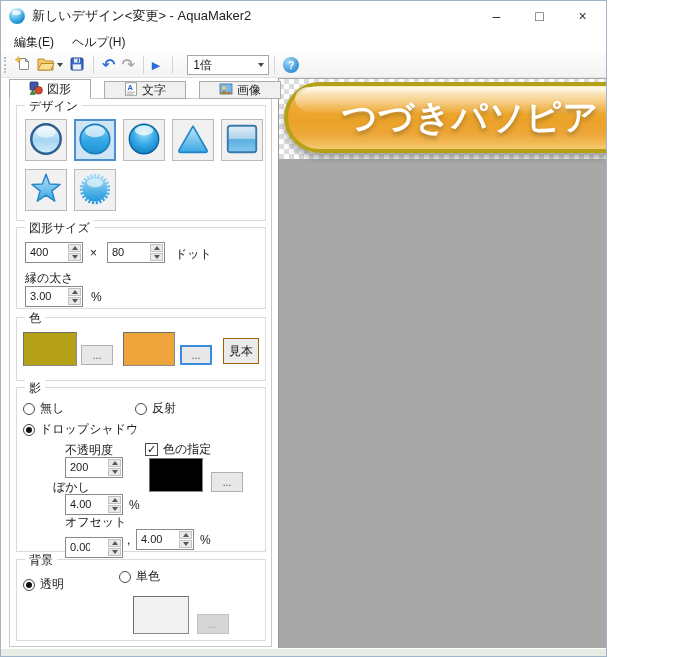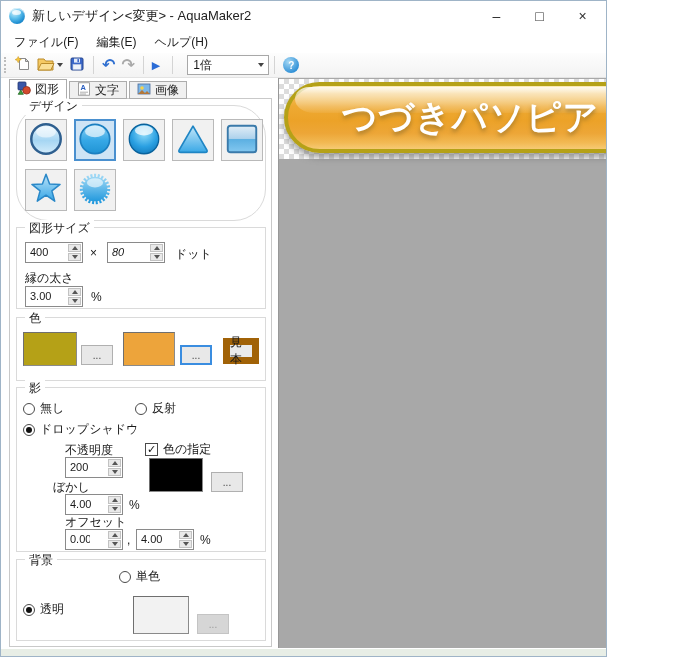--- a/index.html
+++ b/index.html
@@ -38,28 +38,28 @@
   .combo { width:82px; height:20px; border:1px solid #a8a8a8; background:#fff; display:flex; align-items:center;
     margin-left:9px; position:relative; padding-left:5px; }
   .combo-arrow { position:absolute; right:0; top:0; bottom:0; width:17px; display:flex; align-items:center; justify-content:center; }
   .help-circle { width:16px; height:16px; border-radius:50%; display:flex; align-items:center; justify-content:center;
     background: radial-gradient(circle at 35% 30%, #a5d8f4, #2e8fd6 75%); color:#fff; font-size:10px; font-weight:bold; }
 
   
   .main { position:absolute; top:77px; left:0; right:0; bottom:7px; background:#fff; }
 
   .tabstrip { position:absolute; top:1px; left:8px; display:flex; align-items:flex-end; height:20px; z-index:3; }
-  .tab { height:18px; display:flex; align-items:center; gap:4px; padding:0 7px; background:#f0f0f0;
-    border:1px solid #acacac; margin-right:2px; font-size:12px; white-space:nowrap; }
+  .tab { height:18px; display:flex; align-items:center; gap:4px; padding:0 19px; background:#f0f0f0;
+    border:1px solid #acacac; margin-right:13px; font-size:12px; white-space:nowrap; }
   .tab.active { background:#fff; height:20px; border-bottom:1px solid #fff; }
 
   .panel { position:absolute; top:20px; left:8px; width:263px; bottom:2px; border:1px solid #c9c9c9; background:#fff; }
   .group { position:absolute; left:6px; width:250px; border:1px solid #dadada; background:#fff; }
   .group-title { position:absolute; top:-8px; left:8px; background:#fff; padding:0 4px; font-size:12px; white-space:nowrap; }
-  .g-design { top:6px;  height:116px;border-radius:32px; }
+  .g-design { top:6px;  height:116px; }
   .g-size   { top:128px; height:82px; }
   .g-color  { top:218px; height:64px; }
   .g-shadow { top:288px; height:165px; }
   .g-bg     { top:460px; height:82px; }
 
   .shape-btn { position:absolute; width:42px; height:42px; background:#f1f1f1; border:1px solid #b9b9b9;
     display:flex; align-items:center; justify-content:center; }
   .shape-btn.selected { border:2px solid #4a90cf; background:#cfe4f5; }
 
   .lbl { position:absolute; font-size:12px; white-space:nowrap; }
@@ -77,21 +77,21 @@
 
   .checkrow { position:absolute; display:flex; align-items:center; gap:5px; font-size:12px; white-space:nowrap; }
   .check-box { width:13px; height:13px; border:1px solid #4a4a4a; background:#fff; display:flex; align-items:center;
     justify-content:center; font-size:11px; line-height:1; color:#111; flex:none; }
 
   .swatch { position:absolute; border:1px solid #8a8a8a; border-top-color:#6f6f6f; border-left-color:#6f6f6f; }
   .btn-sm { position:absolute; width:32px; height:20px; background:#e8e8e8; border:1px solid #b0b0b0;
     display:flex; align-items:center; justify-content:center; font-size:10px; color:#444; }
   .btn-sm.focused { border:2px solid #3a8de0; }
   .btn-sm.disabled { color:#9a9a9a; background:#d6d6d6; border-color:#c4c4c4; }
-  .btn-sample { position:absolute; width:36px; height:26px; background:#eaeaea; border:7px solid #a16207;
+  .btn-sample { position:absolute; width:36px; height:26px; background:#eaeaea; border:1px solid #a16207;
     display:flex; align-items:center; justify-content:center; font-size:12px; }
 
   
   .preview { position:absolute; top:0; left:277px; width:417px; bottom:1px; background:#a8a8a8; border-left:1px solid #989898; }
   .canvas { position:absolute; top:1px; left:0; width:385px; height:80px; background-color:#fff;
     background-image:
       linear-gradient(45deg,#dcdcdc 25%,transparent 25%,transparent 75%,#dcdcdc 75%),
       linear-gradient(45deg,#dcdcdc 25%,transparent 25%,transparent 75%,#dcdcdc 75%);
     background-size:10px 10px; background-position:0 0,5px 5px; }
   .aqua-btn { position:absolute; left:5px; top:3px; width:373px; height:71px; border-radius:36px;
@@ -116,21 +116,20 @@
     <span class="app-icon"></span>
     <span class="title-text">新しいデザイン&lt;変更&gt; - AquaMaker2</span>
     <div class="win-controls">
       <div class="win-btn">–</div>
       <div class="win-btn">□</div>
       <div class="win-btn">×</div>
     </div>
   </div>
 
   <div class="menubar">
-    <span class="menu-item">ファイル(F)</span>
     <span class="menu-item">編集(E)</span>
     <span class="menu-item">ヘルプ(H)</span>
   </div>
 
   <div class="toolbar">
     <div class="grip"></div>
 
     <div class="tb-btn">
       <span>
         <svg width="16" height="16" viewBox="0 0 16 16">
@@ -349,21 +348,21 @@
           <span class="spin-ud">
               <span class="spin-b">
                 <i class="tri-up"></i>
               </span>
               <span class="spin-b">
                 <i class="tri-dn"></i>
               </span>
             </span>
         </div>
         <span class="lbl" style="left:73px; top:18px;">×</span>
-        <div class="spin" style="left:90px; top:14px;font-style:italic;">
+        <div class="spin" style="left:90px; top:14px;">
           <span class="spin-val">80</span>
           <span class="spin-ud">
               <span class="spin-b">
                 <i class="tri-up"></i>
               </span>
               <span class="spin-b">
                 <i class="tri-dn"></i>
               </span>
             </span>
         </div>
@@ -440,21 +439,21 @@
                 <i class="tri-up"></i>
               </span>
               <span class="spin-b">
                 <i class="tri-dn"></i>
               </span>
             </span>
         </div>
         <span class="lbl" style="left:112px; top:110px;">%</span>
 
         <span class="lbl" style="left:48px; top:126px;">オフセット</span>
-        <div class="spin" style="left:48px; top:141px;gap:17px;">
+        <div class="spin" style="left:48px; top:149px;gap:17px;">
           <span class="spin-val">0.00</span>
           <span class="spin-ud">
               <span class="spin-b">
                 <i class="tri-up"></i>
               </span>
               <span class="spin-b">
                 <i class="tri-dn"></i>
               </span>
             </span>
         </div>
@@ -469,21 +468,21 @@
                 <i class="tri-dn"></i>
               </span>
             </span>
         </div>
         <span class="lbl" style="left:183px; top:145px;">%</span>
       </div>
 
       <div class="group g-bg">
         <span class="group-title">背景</span>
 
-        <div class="radio on" style="left:6px; top:16px;margin-top:25px;">
+        <div class="radio on" style="left:6px; top:16px;">
           <span class="radio-dot"></span>
             <span>透明</span>
         </div>
         <div class="radio" style="left:102px; top:8px;">
           <span class="radio-dot"></span>
             <span>単色</span>
         </div>
         <div class="swatch" style="left: 116px; top: 36px; width: 56px; height: 38px; background: rgb(242, 242, 242);"></div>
         <div class="btn-sm disabled" style="left:180px; top:54px;">...</div>
       </div>

